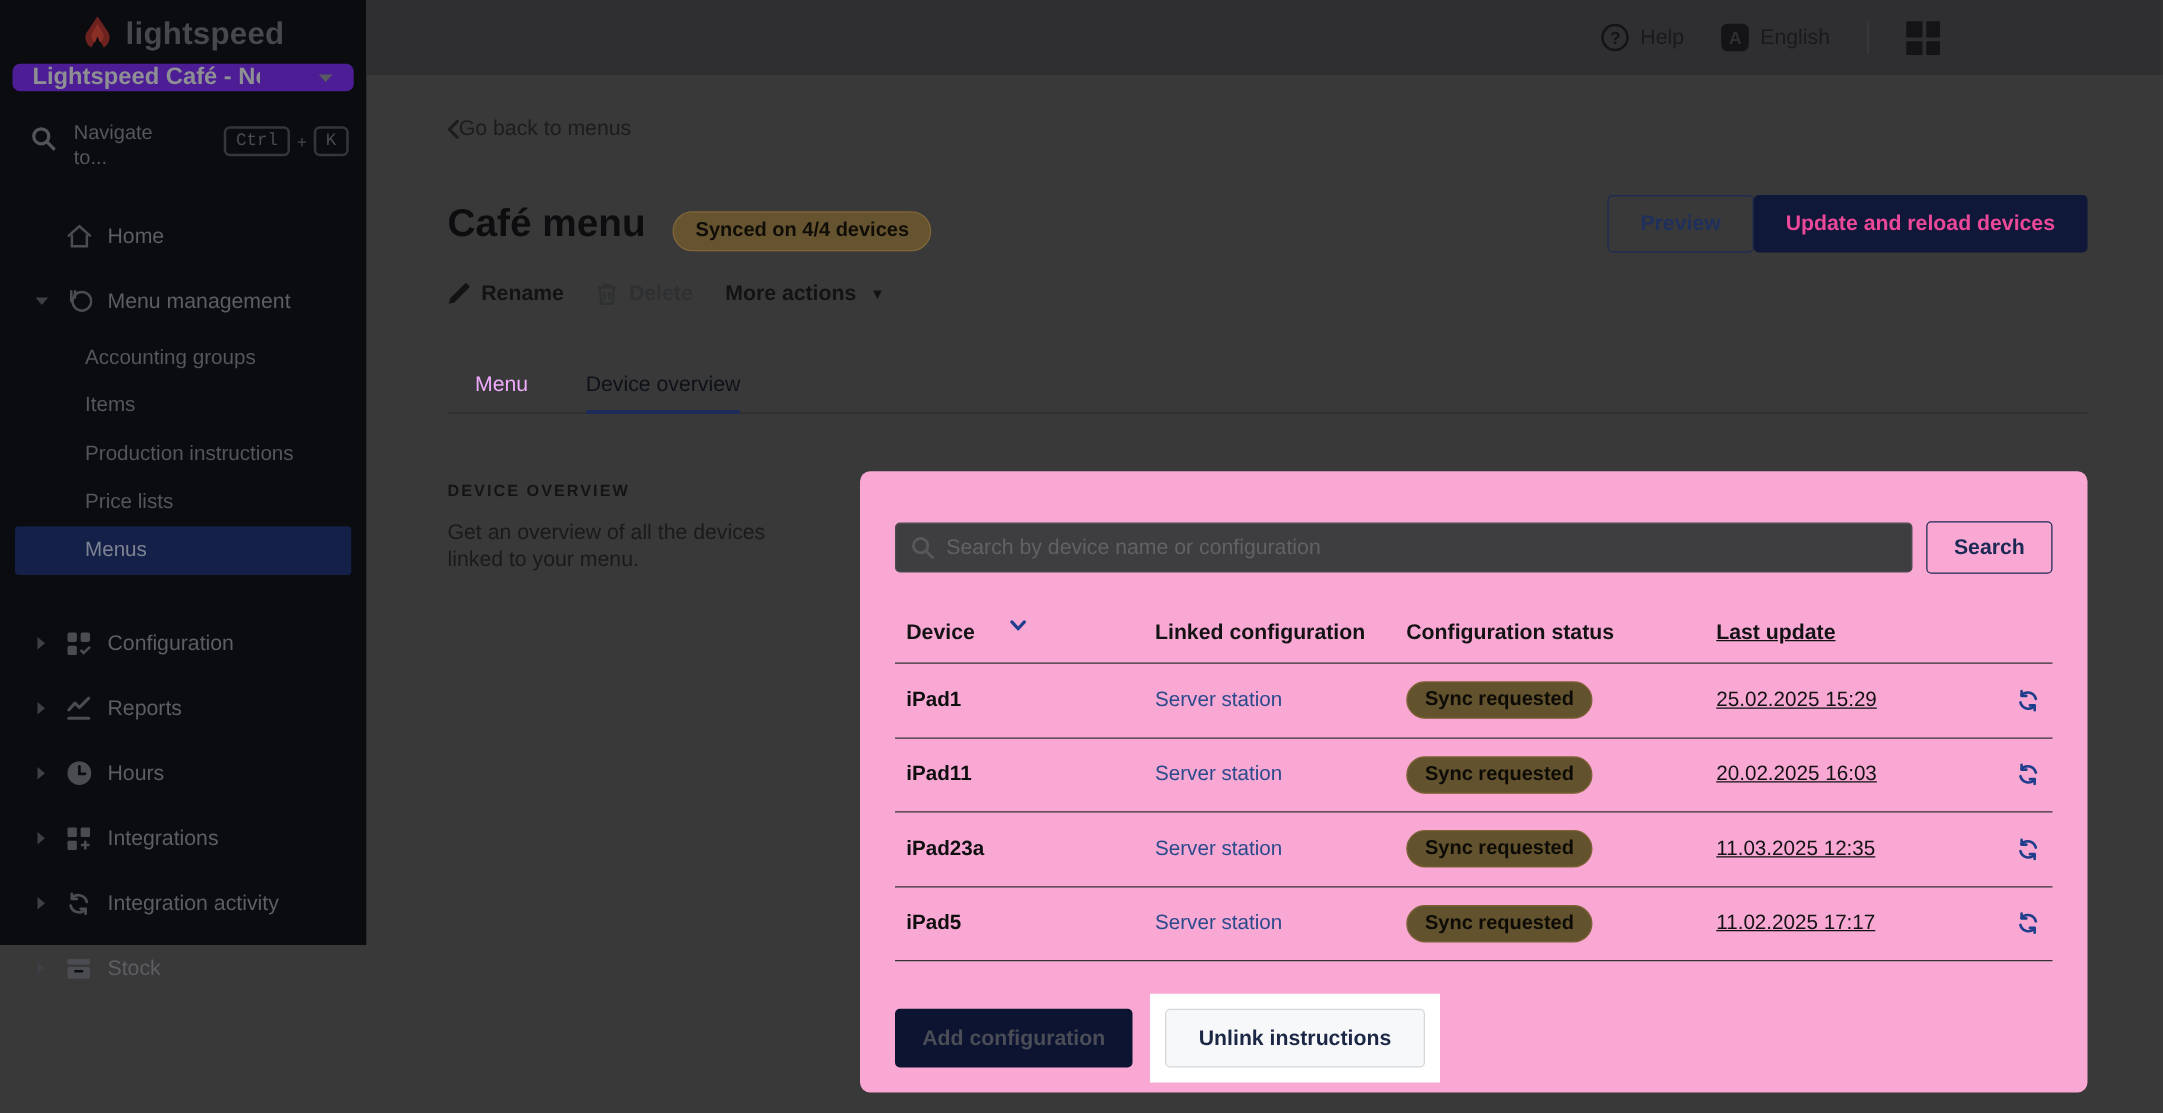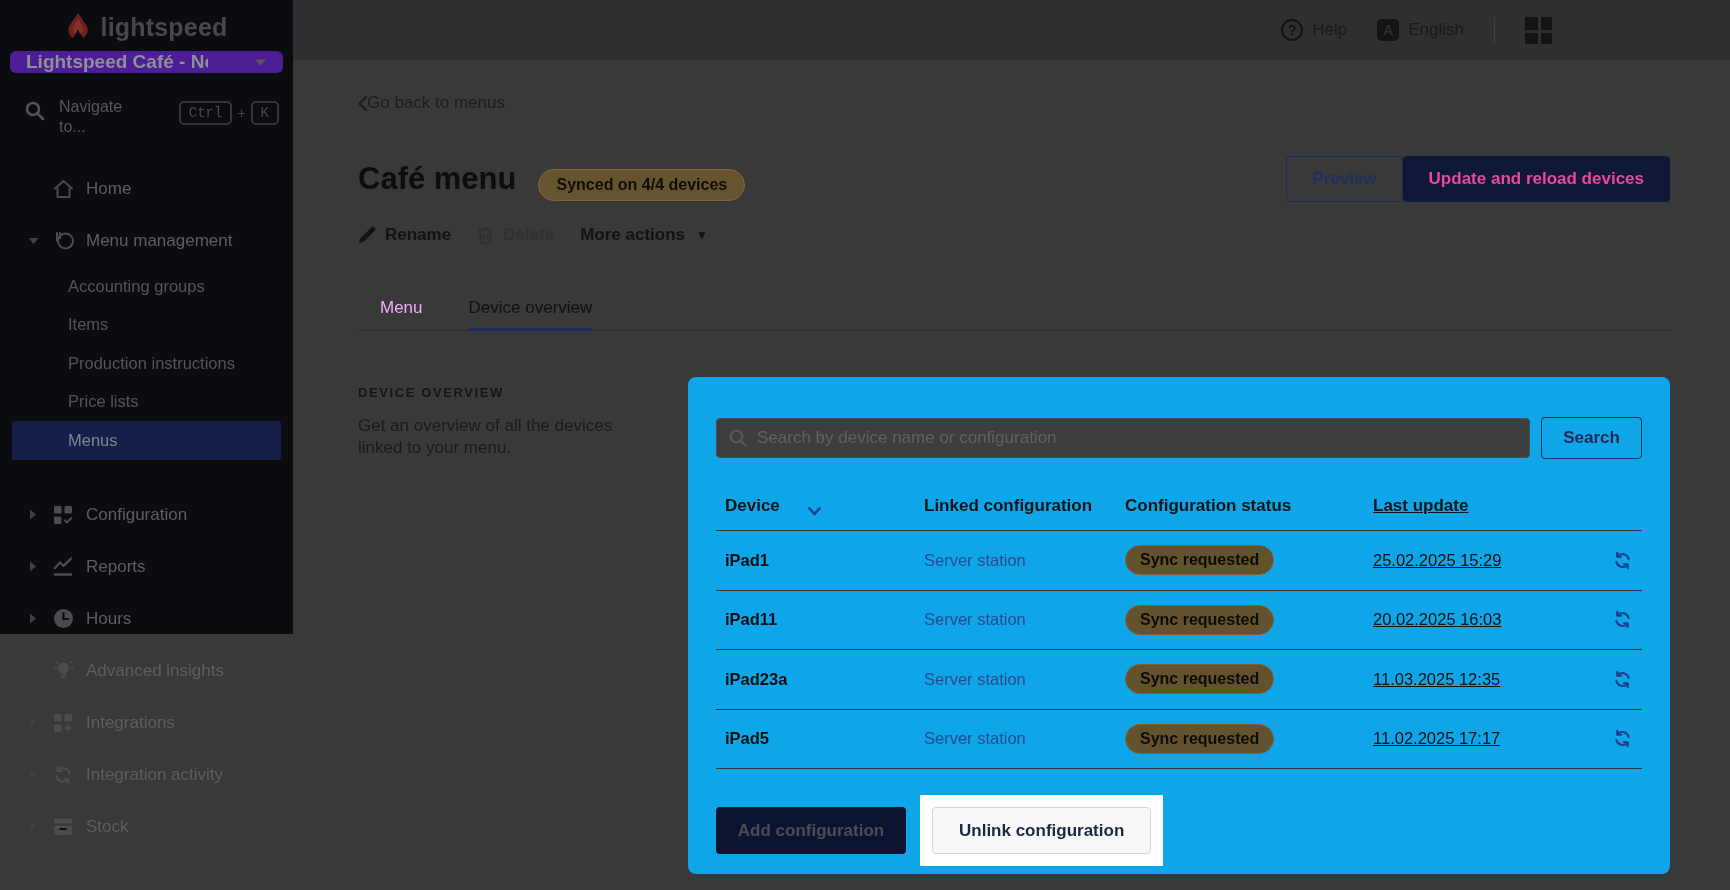--- a/index.html
+++ b/index.html
@@ -7,21 +7,21 @@
   body {
     font-family:"Liberation Sans", sans-serif;
     background:#393939;
     display:flex;
     color:#1a1a1b;
   }
   svg { display:block; }
 
   
   .sidebar {
-    width:293px; flex-shrink:0; height:634px;
+    width:293px; flex-shrink:0; height:756px;
     background:#0b0c0f;
     display:flex; flex-direction:column;
   }
   .logo-row { margin-top:12px; height:38px; display:flex; align-items:center; justify-content:center; gap:9px; }
   .logo-word { font-size:25px; font-weight:bold; color:#47484c; letter-spacing:.2px; }
   .company {
     margin:9px 10px 0 10px; height:52px; background:#4c1d95; border-radius:6px;
     display:flex; align-items:center; padding:0 16px; cursor:pointer;gap:46px;
   }
   .company-label { font-size:19px; font-weight:bold; color:#8f9094; flex:1; white-space:nowrap; overflow:hidden; }
@@ -92,41 +92,41 @@
   .tabs { margin-top:50px; display:flex; gap:46px; padding-left:22px; border-bottom:1px solid #2c2c2e; }
   .tab { font-size:17px; color:#f0abfc; padding-bottom:10px; cursor:pointer; }
   .tab.active { color:#0e1118; border-bottom:3px solid #1d2c5c; margin-bottom:-1px; }
 
   .main-grid { margin-top:46px; display:flex; }
   .info-col { width:300px; flex-shrink:0; padding-top:8px; }
   .section-heading { font-size:13px; font-weight:bold; letter-spacing:1.6px; color:#141415; }
   .section-desc { margin-top:15px; font-size:17px; line-height:1.32; color:#1a1a1c; width:288px; }
 
   .card {
-    flex:1; margin-left:30px; background:#0ea5e9; border-radius:8px;
+    flex:1; margin-left:30px; background:#f9a8d4; border-radius:8px;
     padding:41px 28px 8px 28px;
   }
   .search-row { display:flex; }
   .search-box { position:relative; flex:1; }
   .search-input {
     width:100%; height:40px; background:#3e3e40; border:1px solid #4b4b4d; border-radius:4px;
     padding:0 12px 0 40px; font-family:inherit; font-size:17px; color:#8a8a8c; outline:none;
   }
   .search-input::placeholder { color:#626264; }
   .search-glyph { position:absolute; left:12px; top:10px; color:#58585a; }
   .btn-search {
     margin-left:11px; width:101px; height:42px; margin-top:-1px;
     background:transparent; border:1px solid #1d2b54; color:#1b2a54;
   }
 
   .tbl-header {
     height:72px; display:flex; align-items:flex-end; padding-bottom:14px;
     border-bottom:1px solid #343436; font-size:17px; font-weight:bold; color:#131314;
   }
-  .col-device { width:208px; padding-left:9px; display:flex; align-items:flex-end; gap:28px; }
+  .col-device { width:208px; padding-left:9px; display:flex; align-items:flex-start; gap:28px; }
   .col-config { width:201px; }
   .col-status { width:248px; }
   .col-update { width:240px;text-decoration:underline; }
   .col-sync { flex:1; display:flex; justify-content:flex-end; padding-right:10px; }
   .tbl-row {
     height:59.5px; display:flex; align-items:center; border-bottom:1px solid #343436; font-size:16.5px;
   }
   .cell-device { font-weight:bold; color:#0f0f10; }
   .cell-link { color:#2b4a8c; cursor:pointer; }
   .status-badge {
@@ -266,31 +266,20 @@
       </span>
       <span class="nicon">
         <svg width="21" height="21" viewBox="0 0 21 21">
           <circle cx="10.5" cy="10.5" r="9.5" fill="currentColor"></circle>
           <path d="M10.5 5 V11 H15" fill="none" stroke="#0b0c0f" stroke-width="2.2" stroke-linecap="round"></path>
         </svg>
       </span>
       <span class="nlabel">Hours</span>
     </div>
 
-    <div class="nav-item">
-      <span class="chev"></span>
-      <span class="nicon">
-        <svg width="21" height="21" viewBox="0 0 21 21" fill="none" stroke="currentColor" stroke-width="2">
-          <circle cx="10.5" cy="8" r="4.5" fill="currentColor"></circle>
-          <path d="M8.5 14.5 h4 M9 17 h3" stroke-linecap="round"></path>
-          <path d="M3 8 H1 M20 8 H18 M4.5 3 L3 1.8 M16.5 3 L18 1.8" stroke-width="1.6" stroke-linecap="round"></path>
-        </svg>
-      </span>
-      <span class="nlabel">Advanced insights</span>
-    </div>
 
     <div class="nav-item">
       <span class="chev">
         <svg width="8" height="11" viewBox="0 0 8 11">
             <path d="M1 0.5 L7 5.5 L1 10.5 Z" fill="currentColor"></path>
           </svg>
       </span>
       <span class="nicon">
         <svg width="20" height="20" viewBox="0 0 20 20" fill="currentColor">
           <rect x="1" y="1" width="7.5" height="7.5" rx="1"></rect>
@@ -502,19 +491,19 @@
               <path d="M3.5 11.5 A7 7 0 0 0 15.5 14.5" stroke-linecap="round"></path>
                   <path d="M15.5 18 v-4 h-4" stroke-linecap="round" stroke-linejoin="round"></path>
             </svg>
               </span>
             </div>
         </div>
 
         <div class="card-footer">
           <button class="btn btn-add">Add configuration</button>
           <div class="spotlight">
-            <button class="btn btn-unlink">Unlink configuration</button>
+            <button class="btn btn-unlink">Unlink instructions</button>
           </div>
         </div>
       </div>
     </div>
   </div>
 </div>
 
 </body></html>

